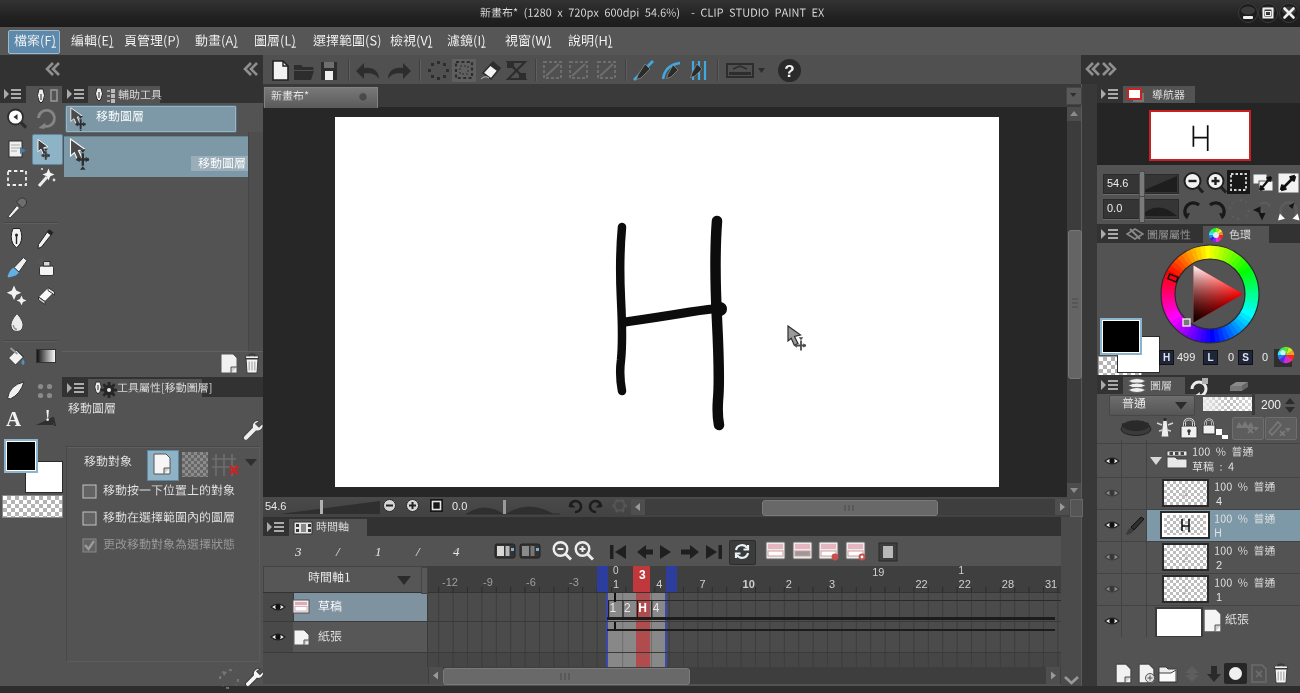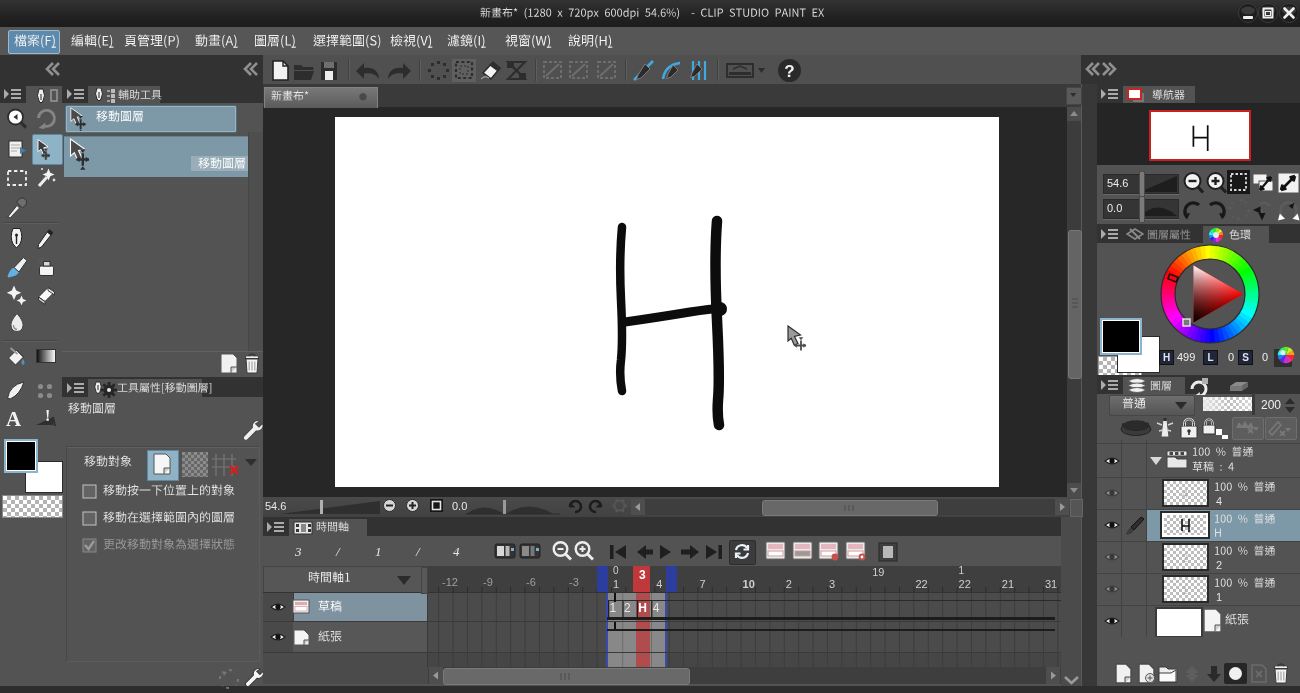--- a/index.html
+++ b/index.html
@@ -1250,21 +1250,21 @@
 <div style="position:absolute;left:569px;top:576px;font-size:11px;color:#9f9f9f;font-weight:normal;white-space:pre;">-3</div>
 <div style="position:absolute;left:613.0px;top:578px;font-size:11px;color:#cfcfcf;font-weight:normal;white-space:pre;">1</div>
 <div style="position:absolute;left:656.2px;top:578px;font-size:11px;color:#cfcfcf;font-weight:normal;white-space:pre;">4</div>
 <div style="position:absolute;left:699.4px;top:578px;font-size:11px;color:#cfcfcf;font-weight:normal;white-space:pre;">7</div>
 <div style="position:absolute;left:742.6px;top:578px;font-size:11px;color:#cfcfcf;font-weight:bold;white-space:pre;">10</div>
 <div style="position:absolute;left:785.8px;top:578px;font-size:11px;color:#cfcfcf;font-weight:normal;white-space:pre;">2</div>
 <div style="position:absolute;left:829.0px;top:578px;font-size:11px;color:#cfcfcf;font-weight:normal;white-space:pre;">3</div>
 <div style="position:absolute;left:872.2px;top:566px;font-size:11px;color:#cfcfcf;font-weight:normal;white-space:pre;">19</div>
 <div style="position:absolute;left:915.4000000000001px;top:578px;font-size:11px;color:#cfcfcf;font-weight:normal;white-space:pre;">22</div>
 <div style="position:absolute;left:958.6px;top:578px;font-size:11px;color:#cfcfcf;font-weight:normal;white-space:pre;">22</div>
-<div style="position:absolute;left:1001.8px;top:578px;font-size:11px;color:#cfcfcf;font-weight:normal;white-space:pre;">21</div>
+<div style="position:absolute;left:1001.8px;top:578px;font-size:11px;color:#cfcfcf;font-weight:normal;white-space:pre;">28</div>
 <div style="position:absolute;left:1045.0px;top:578px;font-size:11px;color:#cfcfcf;font-weight:normal;white-space:pre;">31</div>
 <div style="position:absolute;left:613.0px;top:565px;font-size:10px;color:#cfcfcf;font-weight:normal;white-space:pre;">0</div>
 <div style="position:absolute;left:958.6px;top:565px;font-size:10px;color:#cfcfcf;font-weight:normal;white-space:pre;">1</div>
 <div style="position:absolute;left:597px;top:566px;width:11px;height:27px;background:#2d3d9e"></div>
 <div style="position:absolute;left:666px;top:566px;width:11px;height:27px;background:#2d3d9e"></div>
 <div style="position:absolute;left:633px;top:566px;width:17px;height:27px;background:#c1383c"></div>
 <div style="position:absolute;left:639px;top:568px;font-size:12px;color:#fff;font-weight:bold;white-space:pre;">3</div>
 <div style="position:absolute;left:609.5px;top:601px;font-size:12px;color:#e6e6e6;font-weight:normal;white-space:pre;">1</div>
 <div style="position:absolute;left:623.9px;top:601px;font-size:12px;color:#e6e6e6;font-weight:normal;white-space:pre;">2</div>
 <div style="position:absolute;left:638.3px;top:601px;font-size:12px;color:#fff;font-weight:bold;white-space:pre;">H</div>

